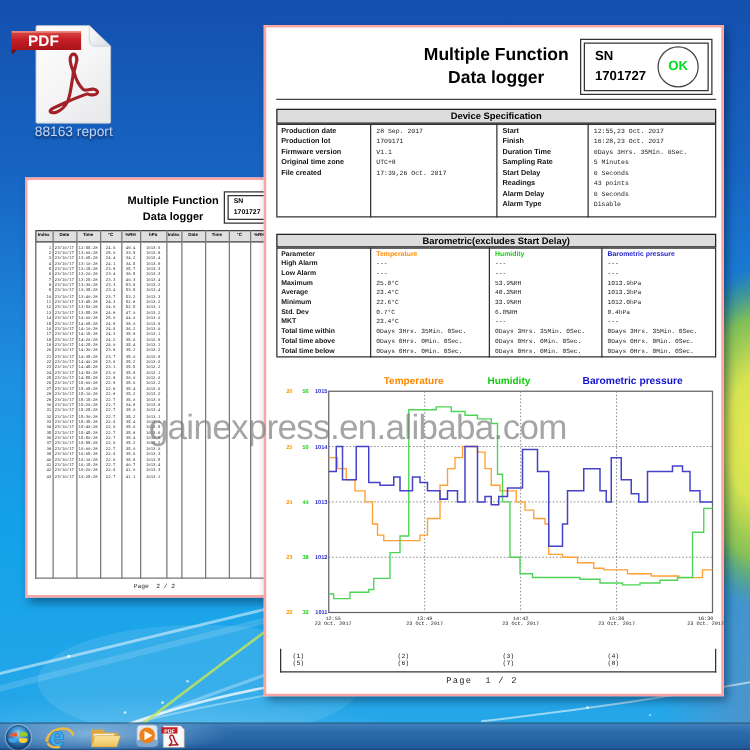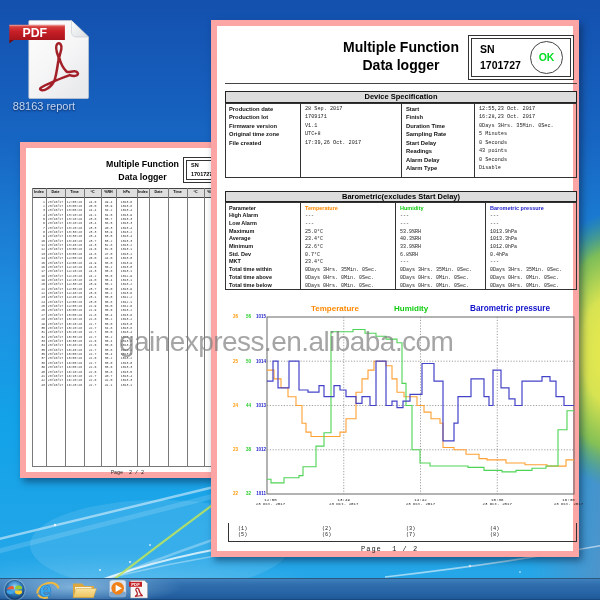--- a/index.html
+++ b/index.html
@@ -1,16 +1,16 @@
 <!DOCTYPE html>
 <html><head><meta charset="utf-8"><style>
 html,body{margin:0;padding:0;background:#0d47a1;}
 #c{position:relative;width:600px;height:600px;overflow:hidden;font-family:"Liberation Sans",sans-serif;}
 #c *{box-sizing:border-box;}
-.page{position:absolute;background:#fff;border:6px solid #fca5a5;box-shadow:3px 4px 7px rgba(8,25,55,.5);}
+.page{position:absolute;background:#fff;border:2px solid #fca5a5;box-shadow:3px 4px 7px rgba(8,25,55,.5);}
 .lbl{position:absolute;font:bold 5.8px "Liberation Sans",sans-serif;line-height:8.45px;color:#111;}
 .val{position:absolute;font:5.2px "Liberation Mono",monospace;line-height:8.45px;color:#222;}
 .lbl2{position:absolute;font:bold 5.5px "Liberation Sans",sans-serif;line-height:7.7px;color:#111;}
 .val2{position:absolute;font:5.0px "Liberation Mono",monospace;line-height:7.7px;color:#222;}
 .bar{position:absolute;background:#DDD;border:1px solid #222;text-align:center;font:bold 7.5px "Liberation Sans",sans-serif;color:#000;}
 </style></head><body>
 <div id="c">
 <svg width="600" height="600" style="position:absolute;left:0;top:0;" viewBox="0 0 600 600">
  <defs>
   <linearGradient id="sky" x1="0" y1="0" x2="0" y2="1">
@@ -186,21 +186,21 @@
   </linearGradient>
  </defs>
  <path d="M28.8,21.5 Q28.8,20.5 29.8,20.5 L71.5,20.5 L88.5,37 L88.5,97.5 Q88.5,98.5 87.5,98.5 L29.8,98.5 Q28.8,98.5 28.8,97.5 Z" fill="url(#pg)" stroke="#C2C8CE" stroke-width="0.7"></path>
  <path d="M71.5,20.5 L88.5,37 L76,37 Q71,36.5 71.5,31 Z" fill="url(#fold)" stroke="#C2C8CE" stroke-width="0.6"></path>
  <rect x="9.3" y="24.8" width="55.6" height="15.2" fill="url(#bn)"></rect>
  <rect x="9.3" y="24.8" width="55.6" height="1.4" fill="rgba(255,255,255,0.35)"></rect>
  <path d="M9.3,40 L9.3,43.6 L13.8,40 Z" fill="#6E0F13"></path>
  <text x="34.8" y="36.8" text-anchor="middle" font-family="Liberation Sans,sans-serif" font-size="12.3" font-weight="bold" fill="#fff">PDF</text>
  <path d="M58.6,57.2 C56.5,52 55.2,46 57.3,43.9 C59.8,41.8 62.2,45.2 61.3,49.2 C60.6,52.2 59.8,55 59.2,57.5 C60.3,62 62.7,67.8 66.5,71.5 C68.2,73.2 71.5,71 74.5,71.3 C77.3,71.6 78.6,73.2 77.7,74.6 C76.6,76.3 72.8,76.3 69.8,75.1 C63.5,77.3 58.5,79.2 54,81.4 C47.5,84.4 41.5,86.3 40.3,88.3 C39.3,90 42.3,90.8 45.5,89.6 C49.3,88.1 52.3,84.8 54.3,80.9 C56.3,76 57.3,67 58.3,61 C58.5,59.5 58.6,58.2 58.6,57.2 Z" fill="none" stroke="#A32028" stroke-width="2.5" stroke-linecap="round"></path>
 </svg>
-<div style="position:absolute;left:6px;top:99.5px;width:76px;text-align:center;font:11px 'Liberation Sans',sans-serif;color:#C3D7F5;text-shadow:0 1px 2px rgba(0,0,30,.65);">88163 report</div>
+<div style="position:absolute;left:21px;top:99.5px;width:76px;text-align:center;font:11px 'Liberation Sans',sans-serif;color:#C3D7F5;text-shadow:0 1px 2px rgba(0,0,30,.65);">88163 report</div>
 
 <div style="position:absolute;left:119px;top:298px;font:28px 'Liberation Sans',sans-serif;letter-spacing:-0.55px;color:rgba(122,122,122,0.68);margin-top:28px;">gainexpress.en.alibaba.com</div>
 
 
 <div style="position:absolute;left:0;top:578px;width:600px;height:22px;background:linear-gradient(#3F80BC 0%,#2E6CAC 30%,#2663A4 70%,#1E5697 100%);border-top:1px solid #2B587E;">
  <div style="position:absolute;left:0;top:0;width:220px;height:22px;background:radial-gradient(ellipse 150px 26px at 75px 8px,rgba(185,228,252,.6),rgba(185,228,252,0) 72%);"></div>
  <div style="position:absolute;left:0;top:20px;width:600px;height:2px;background:#123E70;opacity:.6;"></div>
 </div>
 <svg width="160" height="26" style="position:absolute;left:0;top:576px;" viewBox="0 0 160 26">
  <defs>

